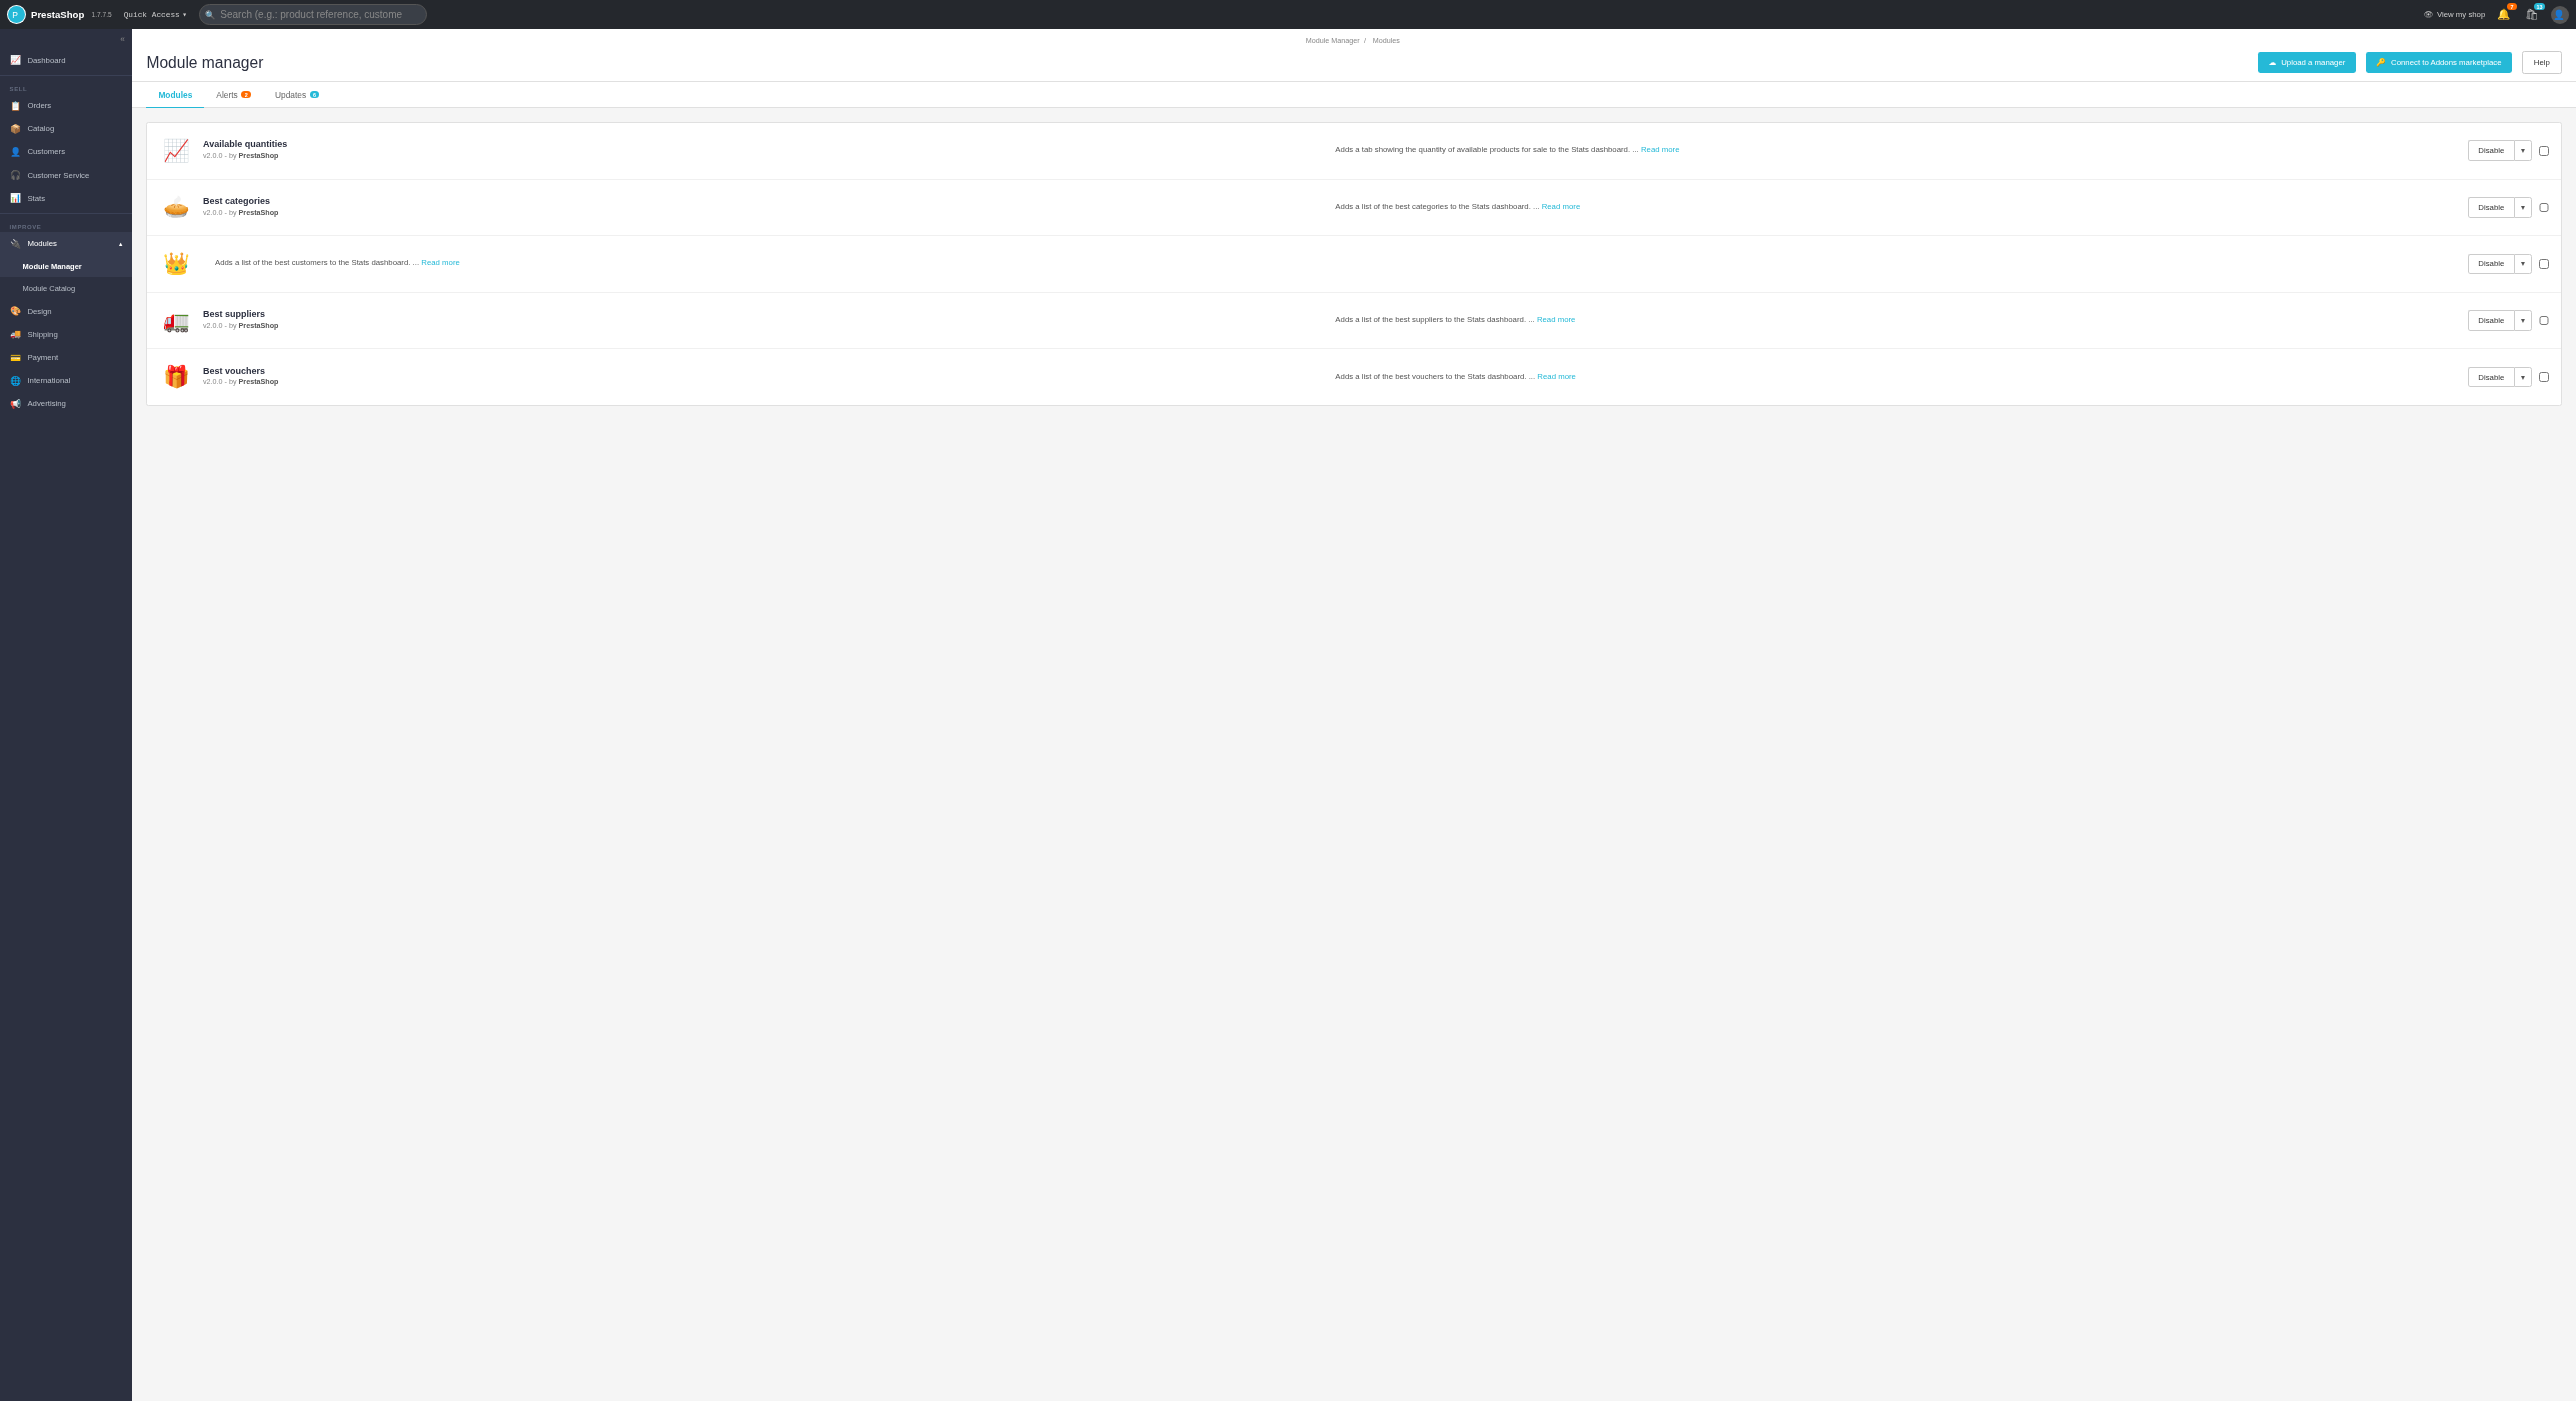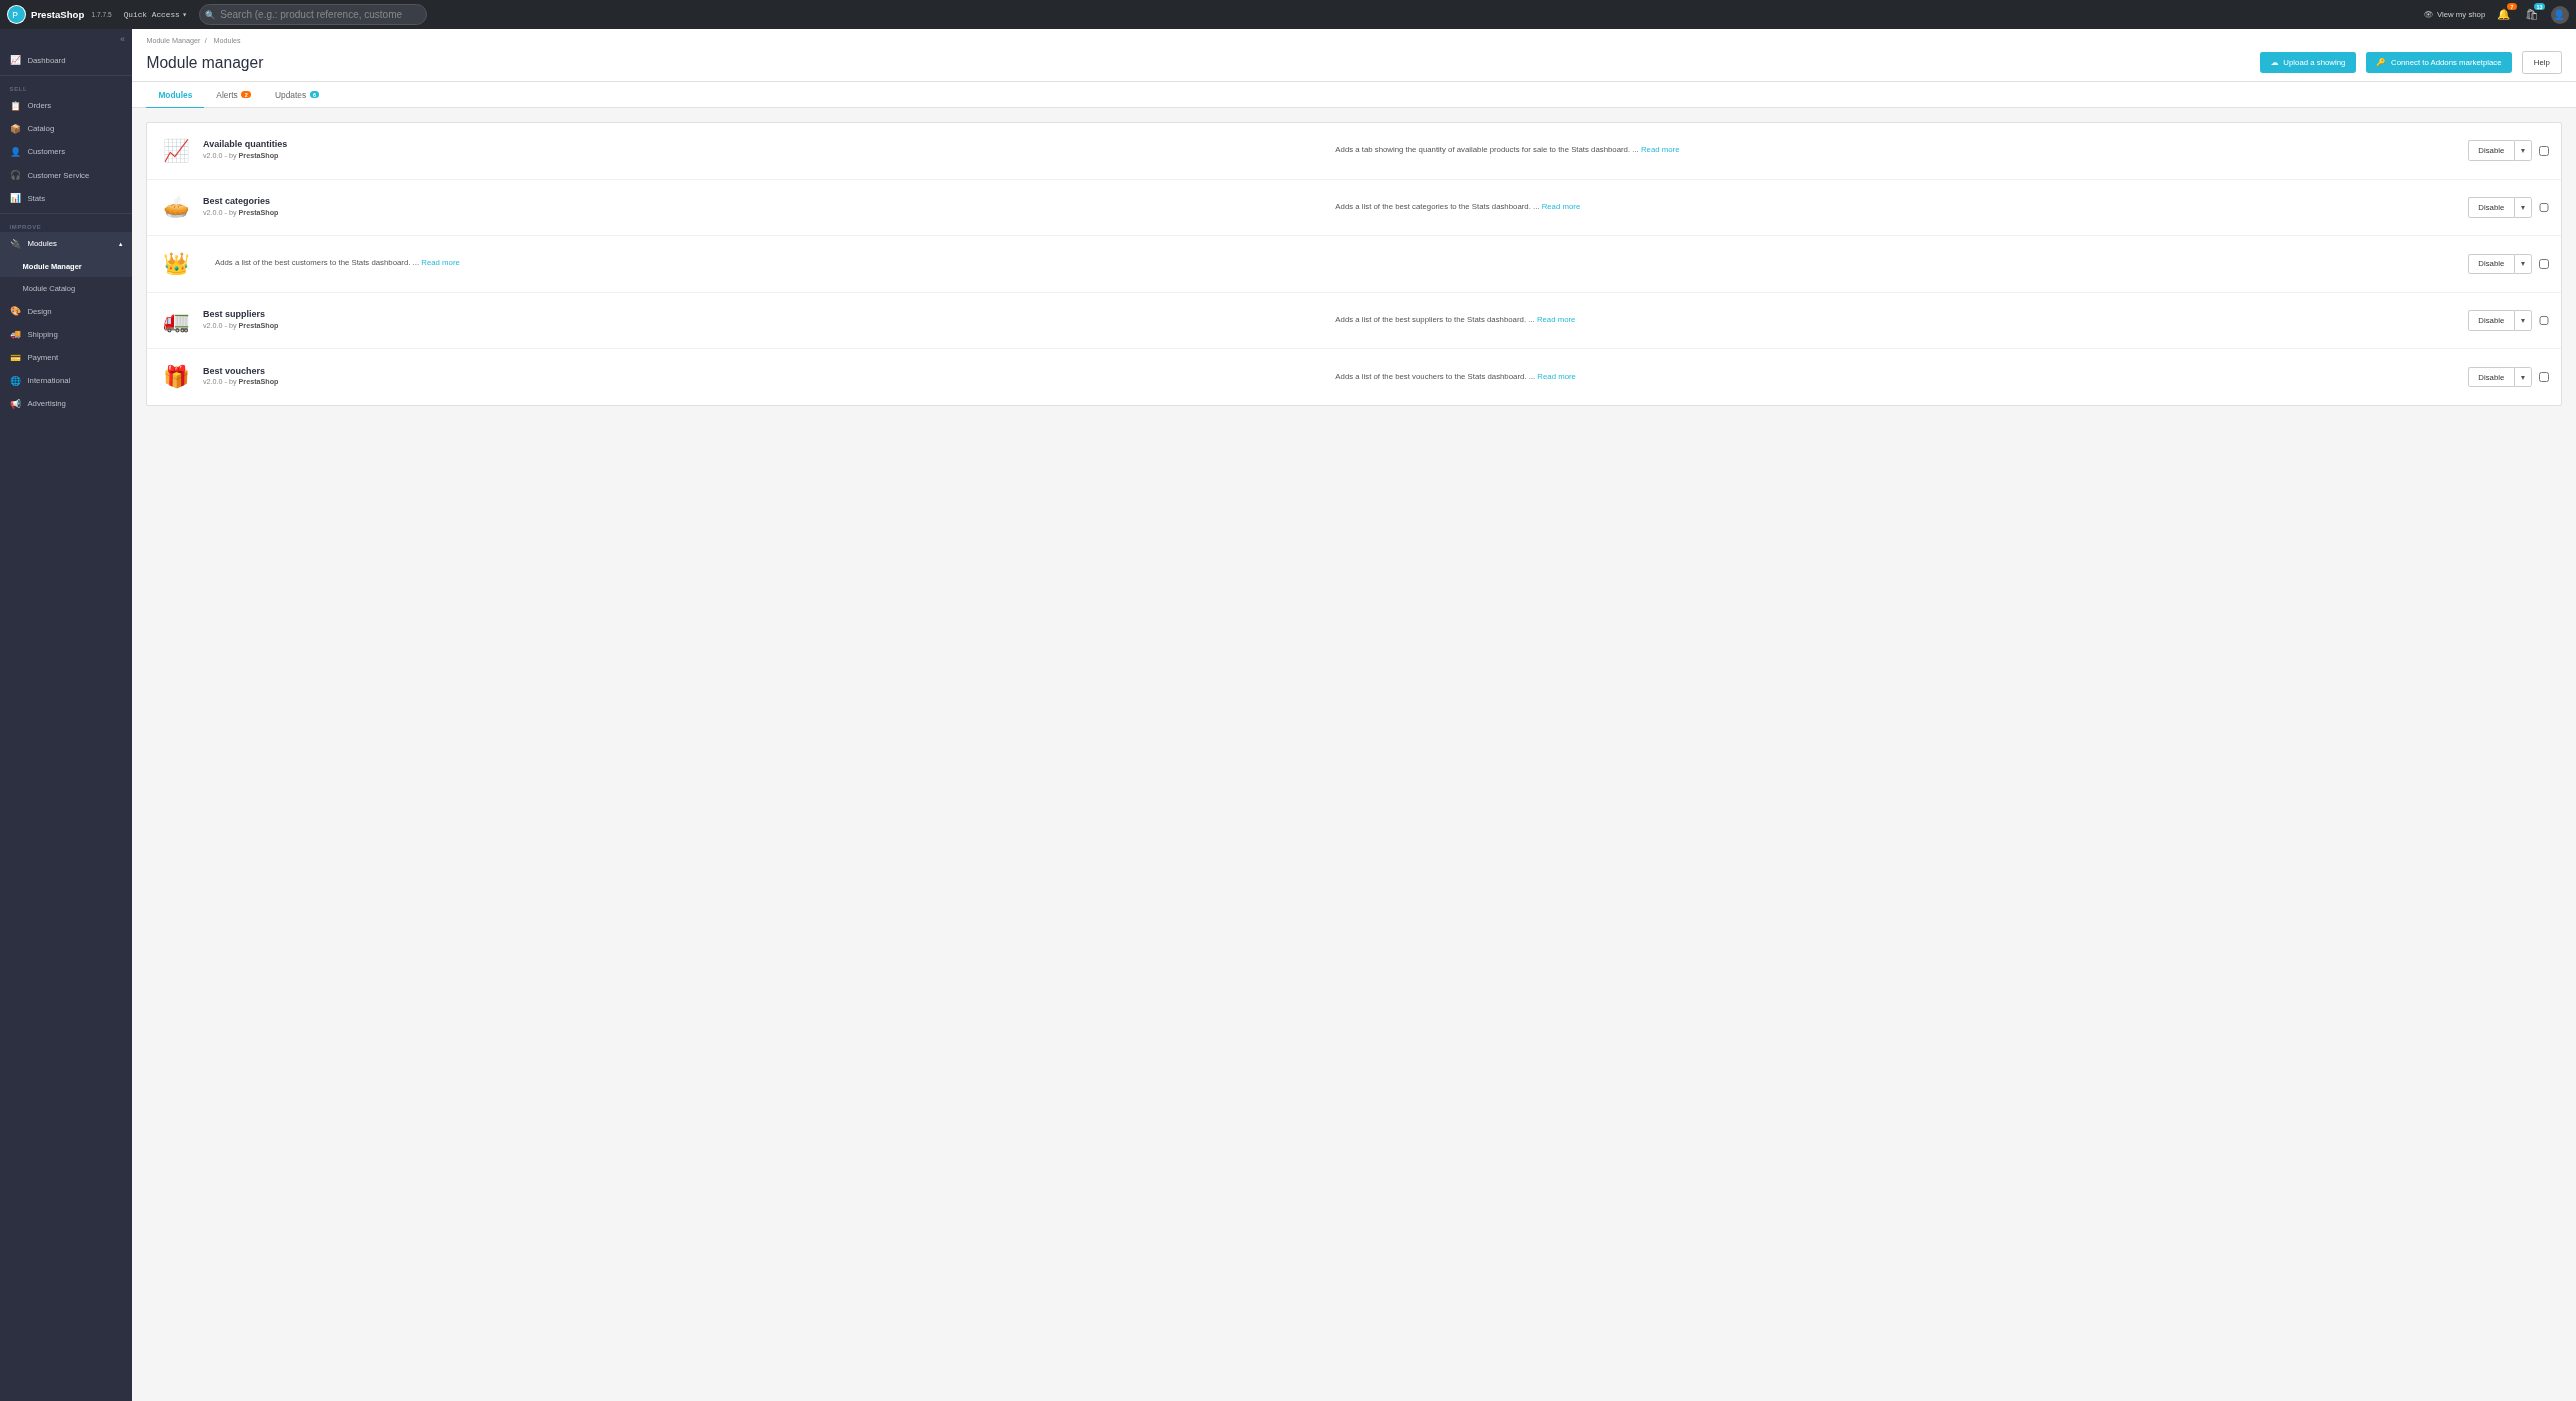--- a/index.html
+++ b/index.html
@@ -189,20 +189,21 @@
     .content-header {
       background: #fff;
       padding: 7.2px 14.4px;
       border-bottom: 0.6px solid #e0e0e0;
       flex-shrink: 0;
     }
     .breadcrumb {
       font-size: 7.2px;
       color: #888;
       margin-bottom: 6px;
+      text-align: center;
     }
     .breadcrumb a { color: #888; text-decoration: none; }
     .breadcrumb span { margin: 0 2.4px; }
     .content-title-row {
       display: flex;
       align-items: center;
       gap: 9.6px;
     }
     .content-title {
       font-size: 15.6px;
@@ -496,21 +497,21 @@
     <div class="content-header">
       <div class="breadcrumb">
         <a href="#">Module Manager</a>
         <span>/</span>
         <span>Modules</span>
       </div>
       <div class="content-title-row">
         <h1 class="content-title">Module manager</h1>
         <button class="btn-upload">
           <span>☁</span>
-          <span>Upload a showing</span>
+          <span>Upload a manager</span>
         </button>
         <button class="btn-connect">
           <span>🔑</span>
           <span>Connect to Addons marketplace</span>
         </button>
         <button class="btn-help">
           <span>Help</span>
         </button>
       </div>
     </div>

